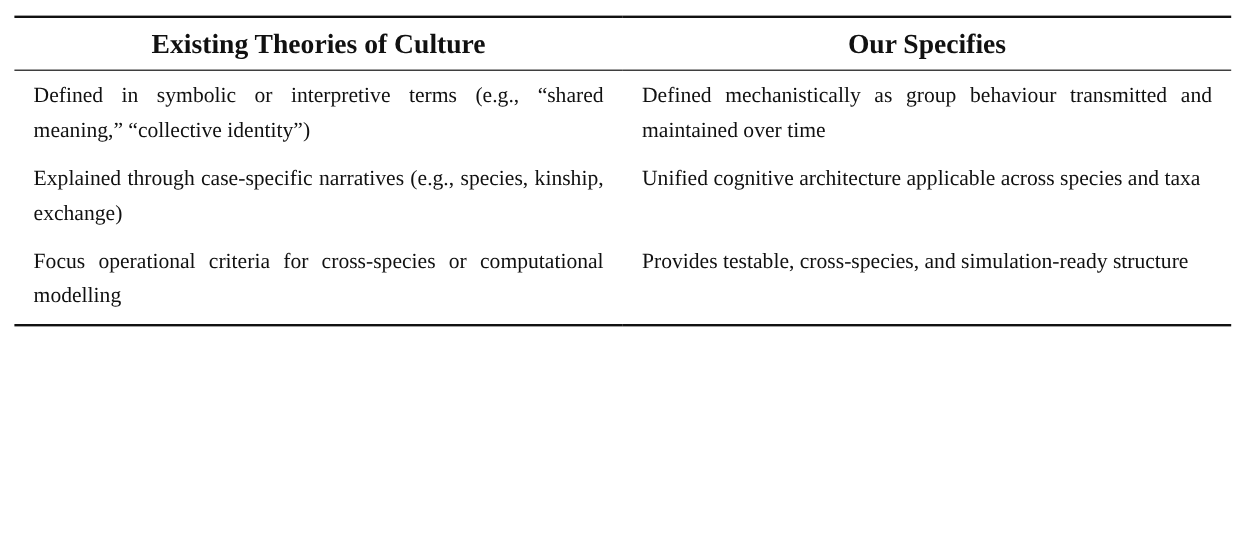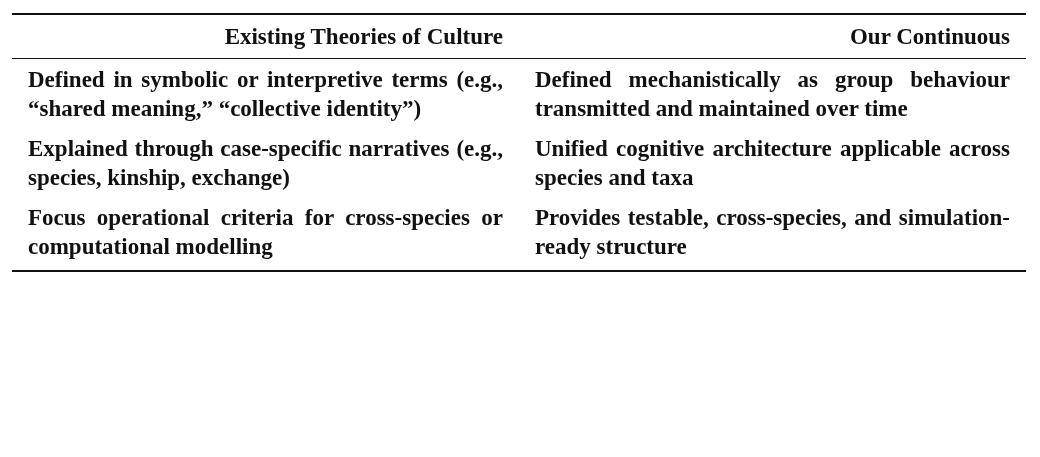--- a/index.html
+++ b/index.html
@@ -30,55 +30,54 @@
       border-top: 2.5px solid #111;
     }
     .rule-mid {
       border-bottom: 1.5px solid #111;
     }
     .rule-bottom {
       border-bottom: 2.5px solid #111;
     }
     th {
       font-weight: bold;
-      text-align: right;
+      text-align: center;
       font-size: 23px;
       line-height: 28px;
       padding: 8px 0 7px 0;
     }
     td {
-      font-size: 23px;
+      font-size: 18px;
       line-height: 29px;
       vertical-align: top;
       text-align: justify;
       text-align-last: left;
       padding: 4px 0 7px 0;
       hyphens: none;
-      font-weight: bold;
     }
     col.c1 { width: 507px; }
     col.c2 { width: 507px; }
     th.left, td.left { padding-left: 16px; padding-right: 16px; }
     th.right, td.right { padding-left: 16px; padding-right: 16px; }
     tr.first td { padding-top: 6px; }
     tr.last td { padding-bottom: 9px; }
   </style>
 </head>
 <body>
 
 <div class="table-wrap">
   <table>
     <colgroup>
       <col class="c1">
       <col class="c2">
     </colgroup>
     <thead>
       <tr class="rule-top rule-mid">
         <th class="left">Existing Theories of Culture</th>
-        <th class="right">Our Continuous</th>
+        <th class="right">Our Specifies</th>
       </tr>
     </thead>
     <tbody>
       <tr class="first">
         <td class="left">Defined in symbolic or interpretive terms (e.g., “shared meaning,” “collective identity”)</td>
         <td class="right">Defined mechanistically as group behaviour transmitted and maintained over time</td>
       </tr>
       <tr>
         <td class="left">Explained through case-specific narratives (e.g., species, kinship, exchange)</td>
         <td class="right">Unified cognitive architecture applicable across species and taxa</td>

